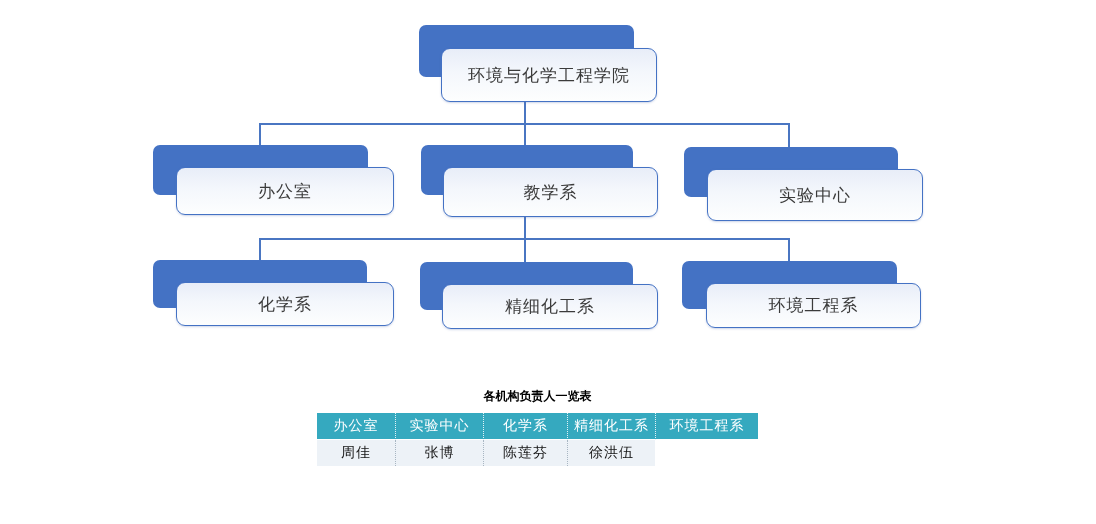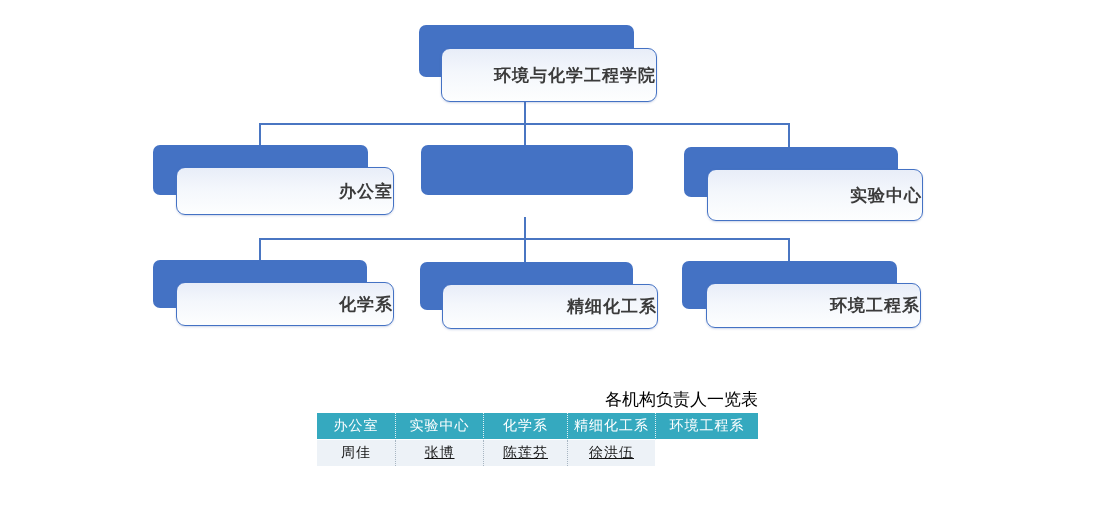--- a/index.html
+++ b/index.html
@@ -10,48 +10,47 @@
   }
   
   .node-back {
     position:absolute; border-radius:7px;
     background:var(--node-fill,#4472C4);
   }
   .node-front {
     position:absolute; border-radius:9px;
     border:1.5px solid var(--node-border,#4472C4);
     background:linear-gradient(180deg,#E8EDF8 0%,#F4F7FC 45%,#FDFEFE 100%);
-    display:flex; align-items:center; justify-content:flex-end;
+    display:flex; align-items:center; justify-content:center;
     font-size:17px; color:var(--node-text,#3B3B3B); letter-spacing:1px;
     box-shadow:0 1px 2px rgba(90,115,180,0.30);
     box-sizing:border-box;
-    font-weight:bold;
   }
   .node-front.root { font-size:17px; }
   
   .conn { position:absolute; background:var(--connector,#4A76C2); }
   
   .tbl-title {
     position:absolute; left:317px; top:388px; width:441px;
-    text-align:right; font-size:17px; font-weight:normal; color:#000;
+    text-align:center; font-size:12px; font-weight:bold; color:#000;
   }
   .tbl { position:absolute; left:317px; top:413px; width:441px; }
   .tbl-row { display:flex; }
   .tbl-head .cell {
     background:var(--table-header-bg,#35A9BF);
     color:var(--table-header-text,#FFFFFF);
     height:27px; font-size:14px;
     border-bottom:1px solid #FFFFFF;
   }
   .tbl-head .cell + .cell { border-left:1px dotted rgba(255,255,255,0.85); }
   .tbl-body .cell {
     background:var(--table-row-bg,#EDF2F7);
     color:#141414; height:26px; font-size:14px;text-align:right;
   }
-  .tbl-body .cell + .cell { border-left:1px dotted #A8B6C2;text-decoration:underline; }
+  .tbl-body .cell + .cell { border-left:1px dotted #A8B6C2; }
   .cell {
     display:flex; align-items:center; justify-content:center;
     box-sizing:border-box; letter-spacing:1px;
   }
   .w0{width:78px}.w1{width:88px}.w2{width:84px}.w3{width:88px}.w4{width:103px}
 </style>
 </head>
 <body>
 
 <div class="canvas">
@@ -72,20 +71,23 @@
   <div class="node-front root" style="left:441px; top:48px; width:216px; height:54px;">
     <span>环境与化学工程学院</span>
   </div>
 
   <div class="node-back" style="left:153px; top:145px; width:215px; height:50px;"></div>
   <div class="node-front" style="left:176px; top:167px; width:218px; height:48px;">
     <span>办公室</span>
   </div>
 
   <div class="node-back" style="left:421px; top:145px; width:212px; height:50px;"></div>
+  <div class="node-front" style="left:443px; top:167px; width:215px; height:50px;">
+    <span>教学系</span>
+  </div>
 
   <div class="node-back" style="left:684px; top:147px; width:214px; height:50px;"></div>
   <div class="node-front" style="left:707px; top:169px; width:216px; height:52px;">
     <span>实验中心</span>
   </div>
 
   <div class="node-back" style="left:153px; top:260px; width:214px; height:48px;"></div>
   <div class="node-front" style="left:176px; top:282px; width:218px; height:44px;">
     <span>化学系</span>
   </div>

